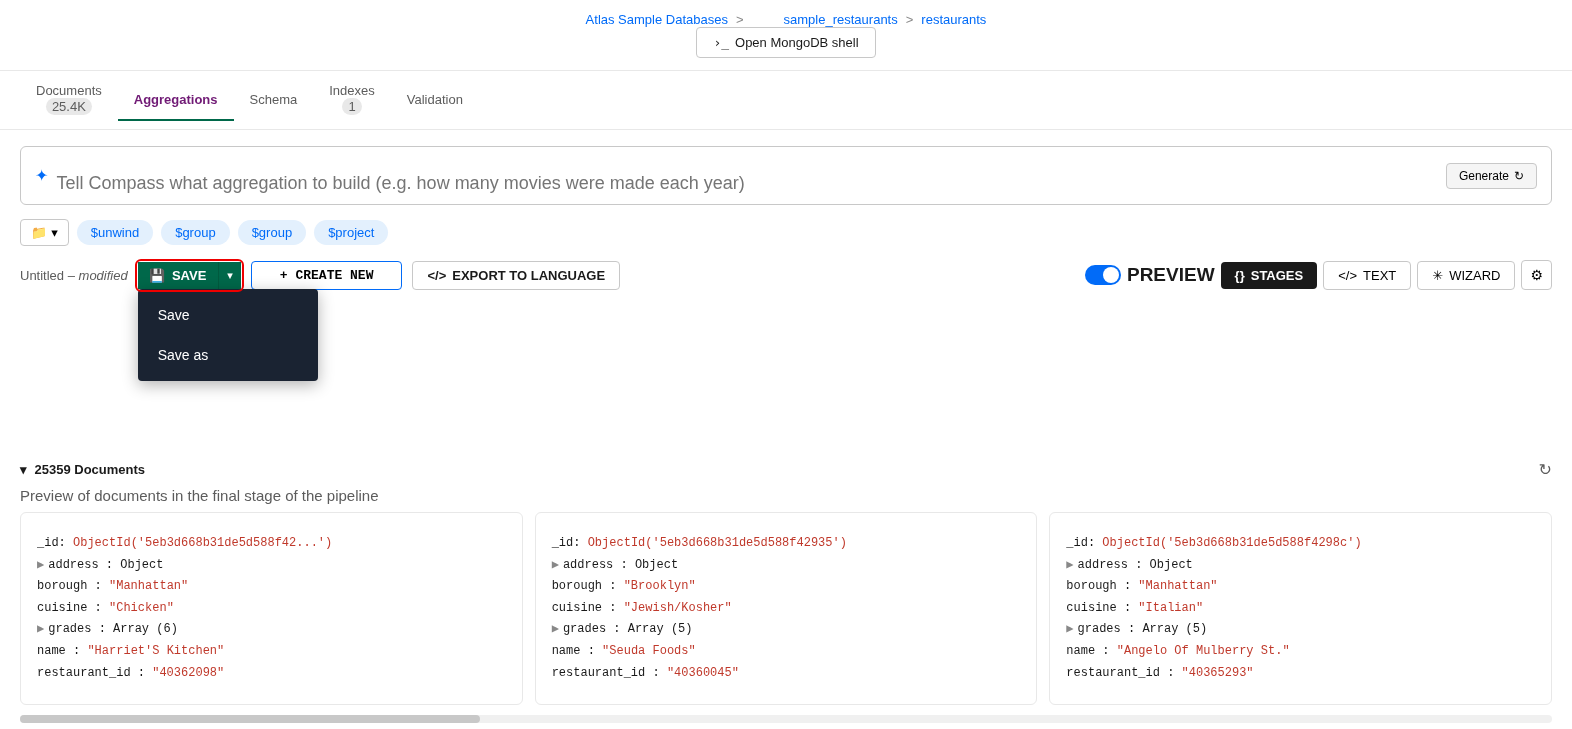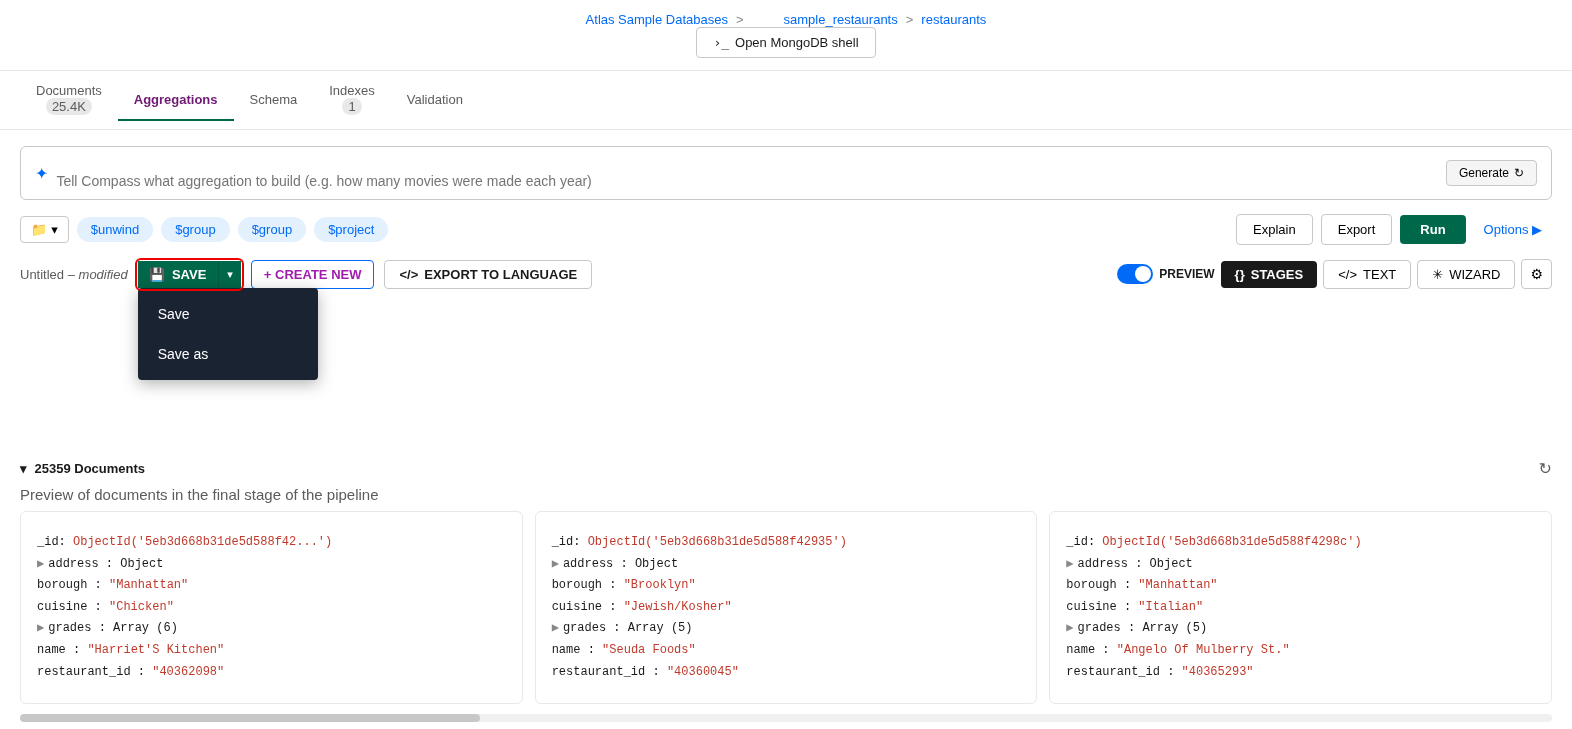--- a/index.html
+++ b/index.html
@@ -91,21 +91,21 @@
       gap: 8px;
     }
     .ai-bar .ai-icon {
       color: #016BF8;
       font-size: 16px;
     }
     .ai-bar input {
       flex: 1;
       border: none;
       outline: none;
-      font-size: 14px;
+      font-size: 18px;
       color: #737373;
       margin-top: 16px;
     }
     .generate-btn {
       padding: 5px 12px;
       border: 1px solid #c8c8c8;
       border-radius: 4px;
       background: #f5f5f5;
       font-size: 12px;
       cursor: pointer;
@@ -216,28 +216,29 @@
       background: #00684a;
       color: #fff;
       border: none;
       cursor: pointer;
       font-size: 11px;
     }
     .create-new-btn {
       display: flex;
       align-items: center;
       gap: 5px;
-      padding: 6px 12px;
+      padding: 6px 28px;
       border: 1px solid #016BF8;
       border-radius: 4px;
       background: #fff;
-      color: #a21caf;
-      font-size: 13px;
-      font-weight: 600;
-      cursor: pointer;
+      color: #000000;
+      font-size: 13px;
+      font-weight: 600;
+      cursor: pointer;
+      font-family: Liberation Mono, monospace;
     }
     .export-lang-btn {
       display: flex;
       align-items: center;
       gap: 6px;
       padding: 6px 14px;
       border: 1px solid #c8c8c8;
       border-radius: 4px;
       background: #fff;
       color: #1a1a1a;
@@ -467,26 +468,20 @@
   <div class="pipeline-row">
     <div class="pipeline-left">
       <button class="folder-btn">
         <span>📁</span>
         <span>▾</span>
       </button>
       <span class="stage-pill">$unwind</span>
       <span class="stage-pill">$group</span>
       <span class="stage-pill">$group</span>
       <span class="stage-pill">$project</span>
-    </div>
-    <div class="pipeline-right">
-      <button class="explain-btn">Explain</button>
-      <button class="export-btn">Export</button>
-      <button class="run-btn">Run</button>
-      <button class="options-btn">Options ▶</button>
     </div>
   </div>
 
   <div class="save-row">
     <div class="save-row-left">
       <span class="save-title">
         Untitled – <em>modified</em>
       </span>
 
       <div class="save-btn-wrapper">
@@ -508,21 +503,21 @@
         <span>+ CREATE NEW</span>
       </button>
       <button class="export-lang-btn">
         <span>&lt;/&gt;</span>
         <span>EXPORT TO LANGUAGE</span>
       </button>
     </div>
     <div class="save-row-right">
       <div class="preview-toggle">
         <div class="toggle-switch"></div>
-        <span style="font-size:12px;font-weight:600;">PREVIEW</span>
+        <span style="font-size:19px;font-weight:600;">PREVIEW</span>
       </div>
       <button class="stages-btn">
         <span>{}</span>
         <span>STAGES</span>
       </button>
       <button class="text-btn">
         <span>&lt;/&gt;</span>
         <span>TEXT</span>
       </button>
       <button class="wizard-btn">

